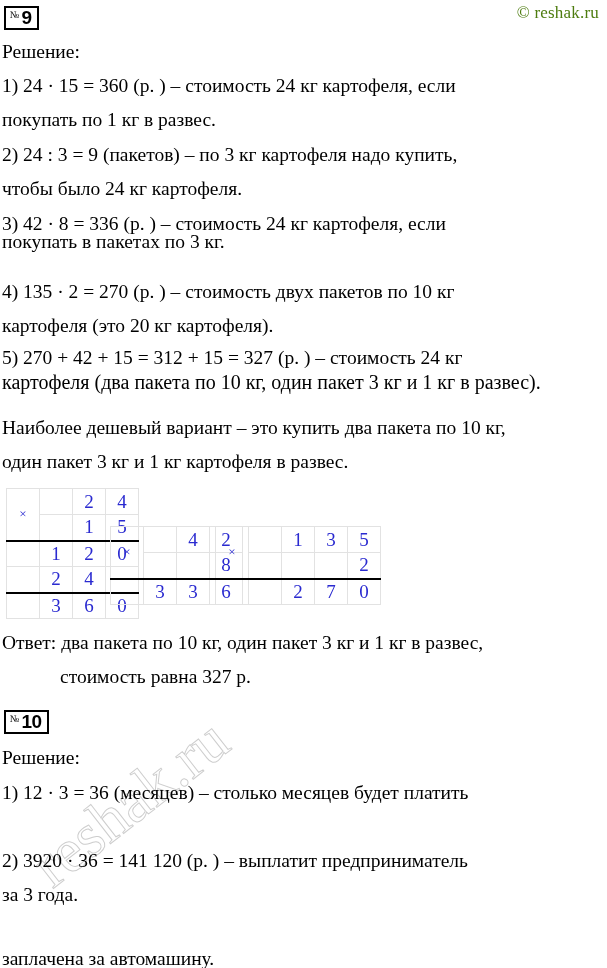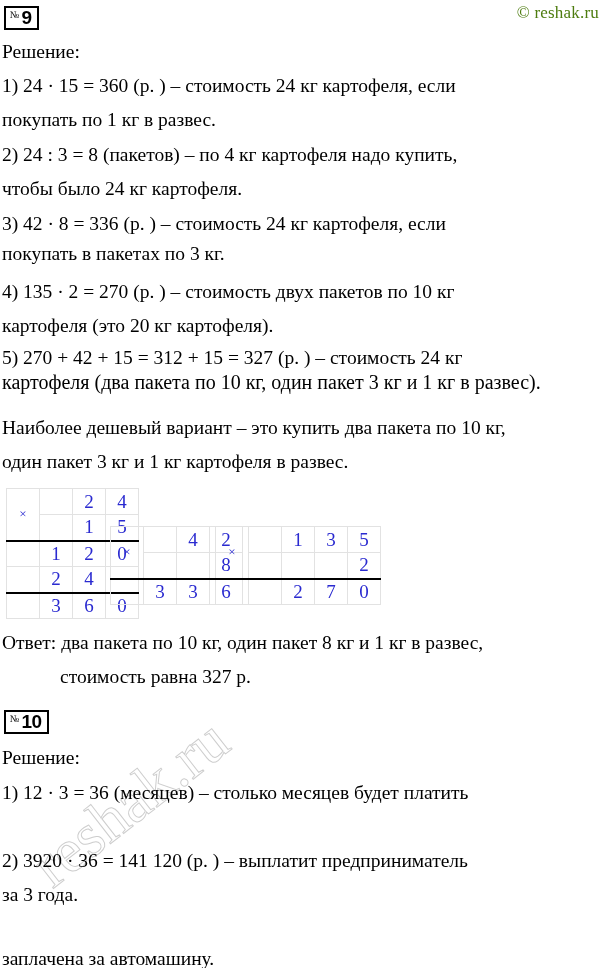--- a/index.html
+++ b/index.html
@@ -113,24 +113,24 @@
     <span class="badge">
       <span class="no">№</span>
       <span class="num">9</span>
     </span>
   </div>
 
   <div class="line" style="top:42px;">Решение:</div>
 
   <div class="line" style="top:76px;">1) 24 · 15 = 360 (р. ) – стоимость 24 кг картофеля, если</div>
   <div class="line" style="top:110px;">покупать по 1 кг в развес.</div>
-  <div class="line" style="top:145px;">2) 24 : 3 = 8 (пакетов) – по 4 кг картофеля надо купить,</div>
+  <div class="line" style="top:145px;">2) 24 : 3 = 9 (пакетов) – по 3 кг картофеля надо купить,</div>
   <div class="line" style="top:179px;">чтобы было 24 кг картофеля.</div>
   <div class="line" style="top:214px;">3) 42 · 8 = 336 (р. ) – стоимость 24 кг картофеля, если</div>
-  <div class="line" style="top:244px;">покупать в пакетах по 3 кг.</div>
+  <div class="line" style="top:232px;">покупать в пакетах по 3 кг.</div>
   <div class="line" style="top:282px;">4) 135 · 2 = 270 (р. ) – стоимость двух пакетов по 10 кг</div>
   <div class="line" style="top:316px;">картофеля (это 20 кг картофеля).</div>
   <div class="line" style="top:348px;">5) 270 + 42 + 15 = 312 + 15 = 327 (р. ) – стоимость 24 кг</div>
   <div class="line" style="top:372px;font-size:20px;">картофеля (два пакета по 10 кг, один пакет 3 кг и 1 кг в развес).</div>
   <div class="line" style="top:418px;">Наиболее дешевый вариант – это купить два пакета по 10 кг,</div>
   <div class="line" style="top:452px;">один пакет 3 кг и 1 кг картофеля в развес.</div>
 
   <table class="grid" style="left:6px; top:488px;">
     <tbody>
         <tr>
@@ -205,21 +205,21 @@
         <tr class="ruled">
           <td></td>
           <td></td>
           <td>2</td>
           <td>7</td>
           <td>0</td>
         </tr>
       </tbody>
   </table>
 
-  <div class="line" style="top:633px;">Ответ: два пакета по 10 кг, один пакет 8 кг и 1 кг в развес,</div>
+  <div class="line" style="top:633px;">Ответ: два пакета по 10 кг, один пакет 3 кг и 1 кг в развес,</div>
   <div class="line indent" style="top:667px;">стоимость равна 327 р.</div>
 
   <div class="badge-wrap" style="top:710px;">
     <span class="badge">
       <span class="no">№</span>
       <span class="num">10</span>
     </span>
   </div>
 
   <div class="line" style="top:748px;">Решение:</div>

